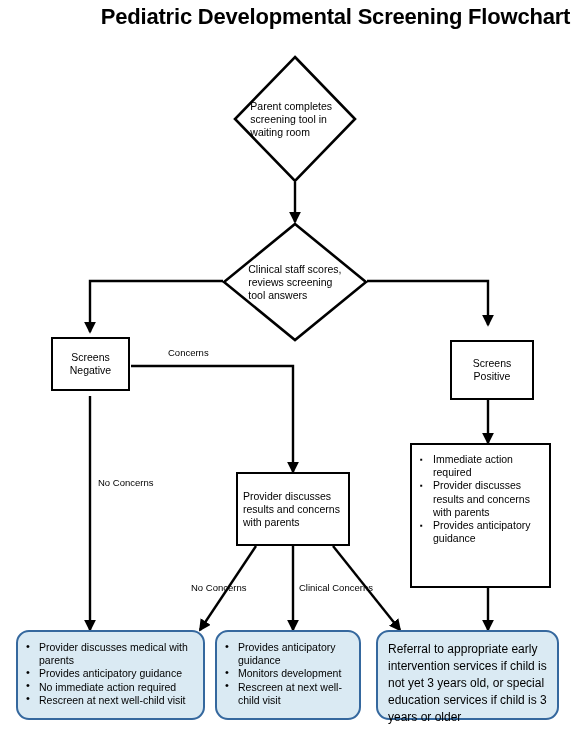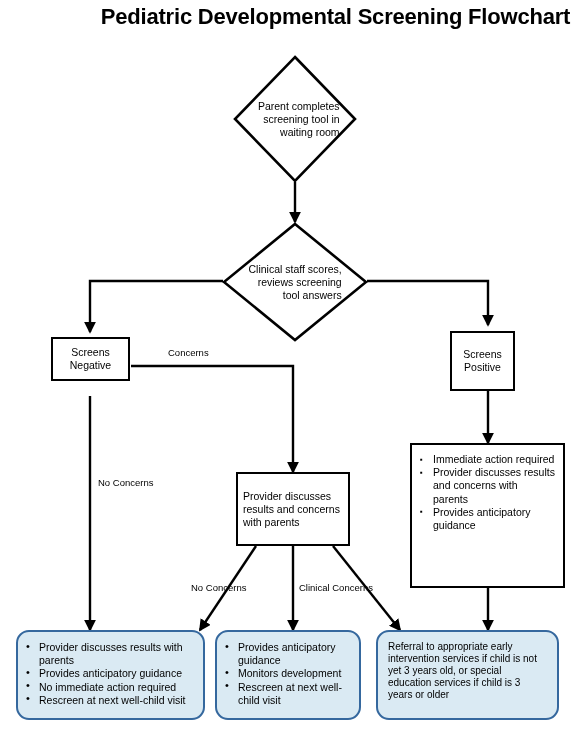--- a/index.html
+++ b/index.html
@@ -52,21 +52,21 @@
   }
   .diamond .dia-shape {
     position: absolute;
     left: 0;
     top: 0;
     width: 100%;
     height: 100%;
   }
   .diamond .dia-text {
     position: relative;
-    text-align: right;
+    text-align: left;
     font-size: 10.5px;
     line-height: 13px;
     color: #000000;
     width: 72%;
   }
   
   .rect {
     border: 2px solid #000000;
     background: #ffffff;
     display: flex;
@@ -119,22 +119,22 @@
     box-sizing: border-box;
     padding: 9px 8px 8px 6px;
   }
   .blue ul.bullets li::before {
     content: "\2022";
     font-size: 11px;
     top: -1.5px;
     left: -11px;
   }
   .blue .para {
-    font-size: 10px;
-    line-height: 12px;
+    font-size: 12px;
+    line-height: 17px;
     padding: 0 2px 0 4px;
   }
   
   .edge-label {
     position: absolute;
     font-size: 9.5px;
     line-height: 11px;
     color: #000000;
     white-space: nowrap;
     text-align: center;
@@ -184,43 +184,43 @@
     <div class="dia-text">Parent completes screening tool in waiting room</div>
   </div>
 
   <div class="node diamond" style="left:222px; top:222px; width:146px; height:120px;">
     <svg class="dia-shape" viewBox="0 0 146 120" xmlns="http://www.w3.org/2000/svg">
       <polygon points="73,2 144,60 73,118 2,60" fill="#ffffff" stroke="#000000" stroke-width="2.6"></polygon>
     </svg>
     <div class="dia-text" style="width:64%;">Clinical staff scores, reviews screening tool answers</div>
   </div>
 
-  <div class="node rect center" style="left:51px; top:337px; width:79px; height:44px;">
+  <div class="node rect center" style="left:51px; top:337px; width:79px; height:54px;">
     <div class="rect-text">Screens Negative</div>
   </div>
 
-  <div class="node rect center" style="left:450px; top:331px; width:65px; height:60px;">
+  <div class="node rect center" style="left:450px; top:340px; width:84px; height:60px;">
     <div class="rect-text">Screens Positive</div>
   </div>
 
   <div class="node rect left" style="left:236px; top:472px; width:114px; height:74px;">
     <div class="rect-text" style="padding:0 5px;">Provider discusses results and concerns with parents</div>
   </div>
 
-  <div class="node big-rect" style="left:410px; top:443px; width:155px; height:145px;">
+  <div class="node big-rect" style="left:410px; top:443px; width:141px; height:145px;">
     <ul class="bullets">
       <li>Immediate action required</li>
       <li>Provider discusses results and concerns with parents</li>
       <li>Provides anticipatory guidance</li>
     </ul>
   </div>
 
   <div class="node blue" style="left:16px; top:630px; width:189px; height:90px;">
     <ul class="bullets">
-      <li>Provider discusses results with parents</li>
+      <li>Provider discusses medical with parents</li>
       <li>Provides anticipatory guidance</li>
       <li>No immediate action required</li>
       <li>Rescreen at next well-child visit</li>
     </ul>
   </div>
 
   <div class="node blue" style="left:215px; top:630px; width:146px; height:90px;">
     <ul class="bullets">
       <li>Provides anticipatory guidance</li>
       <li>Monitors development</li>

